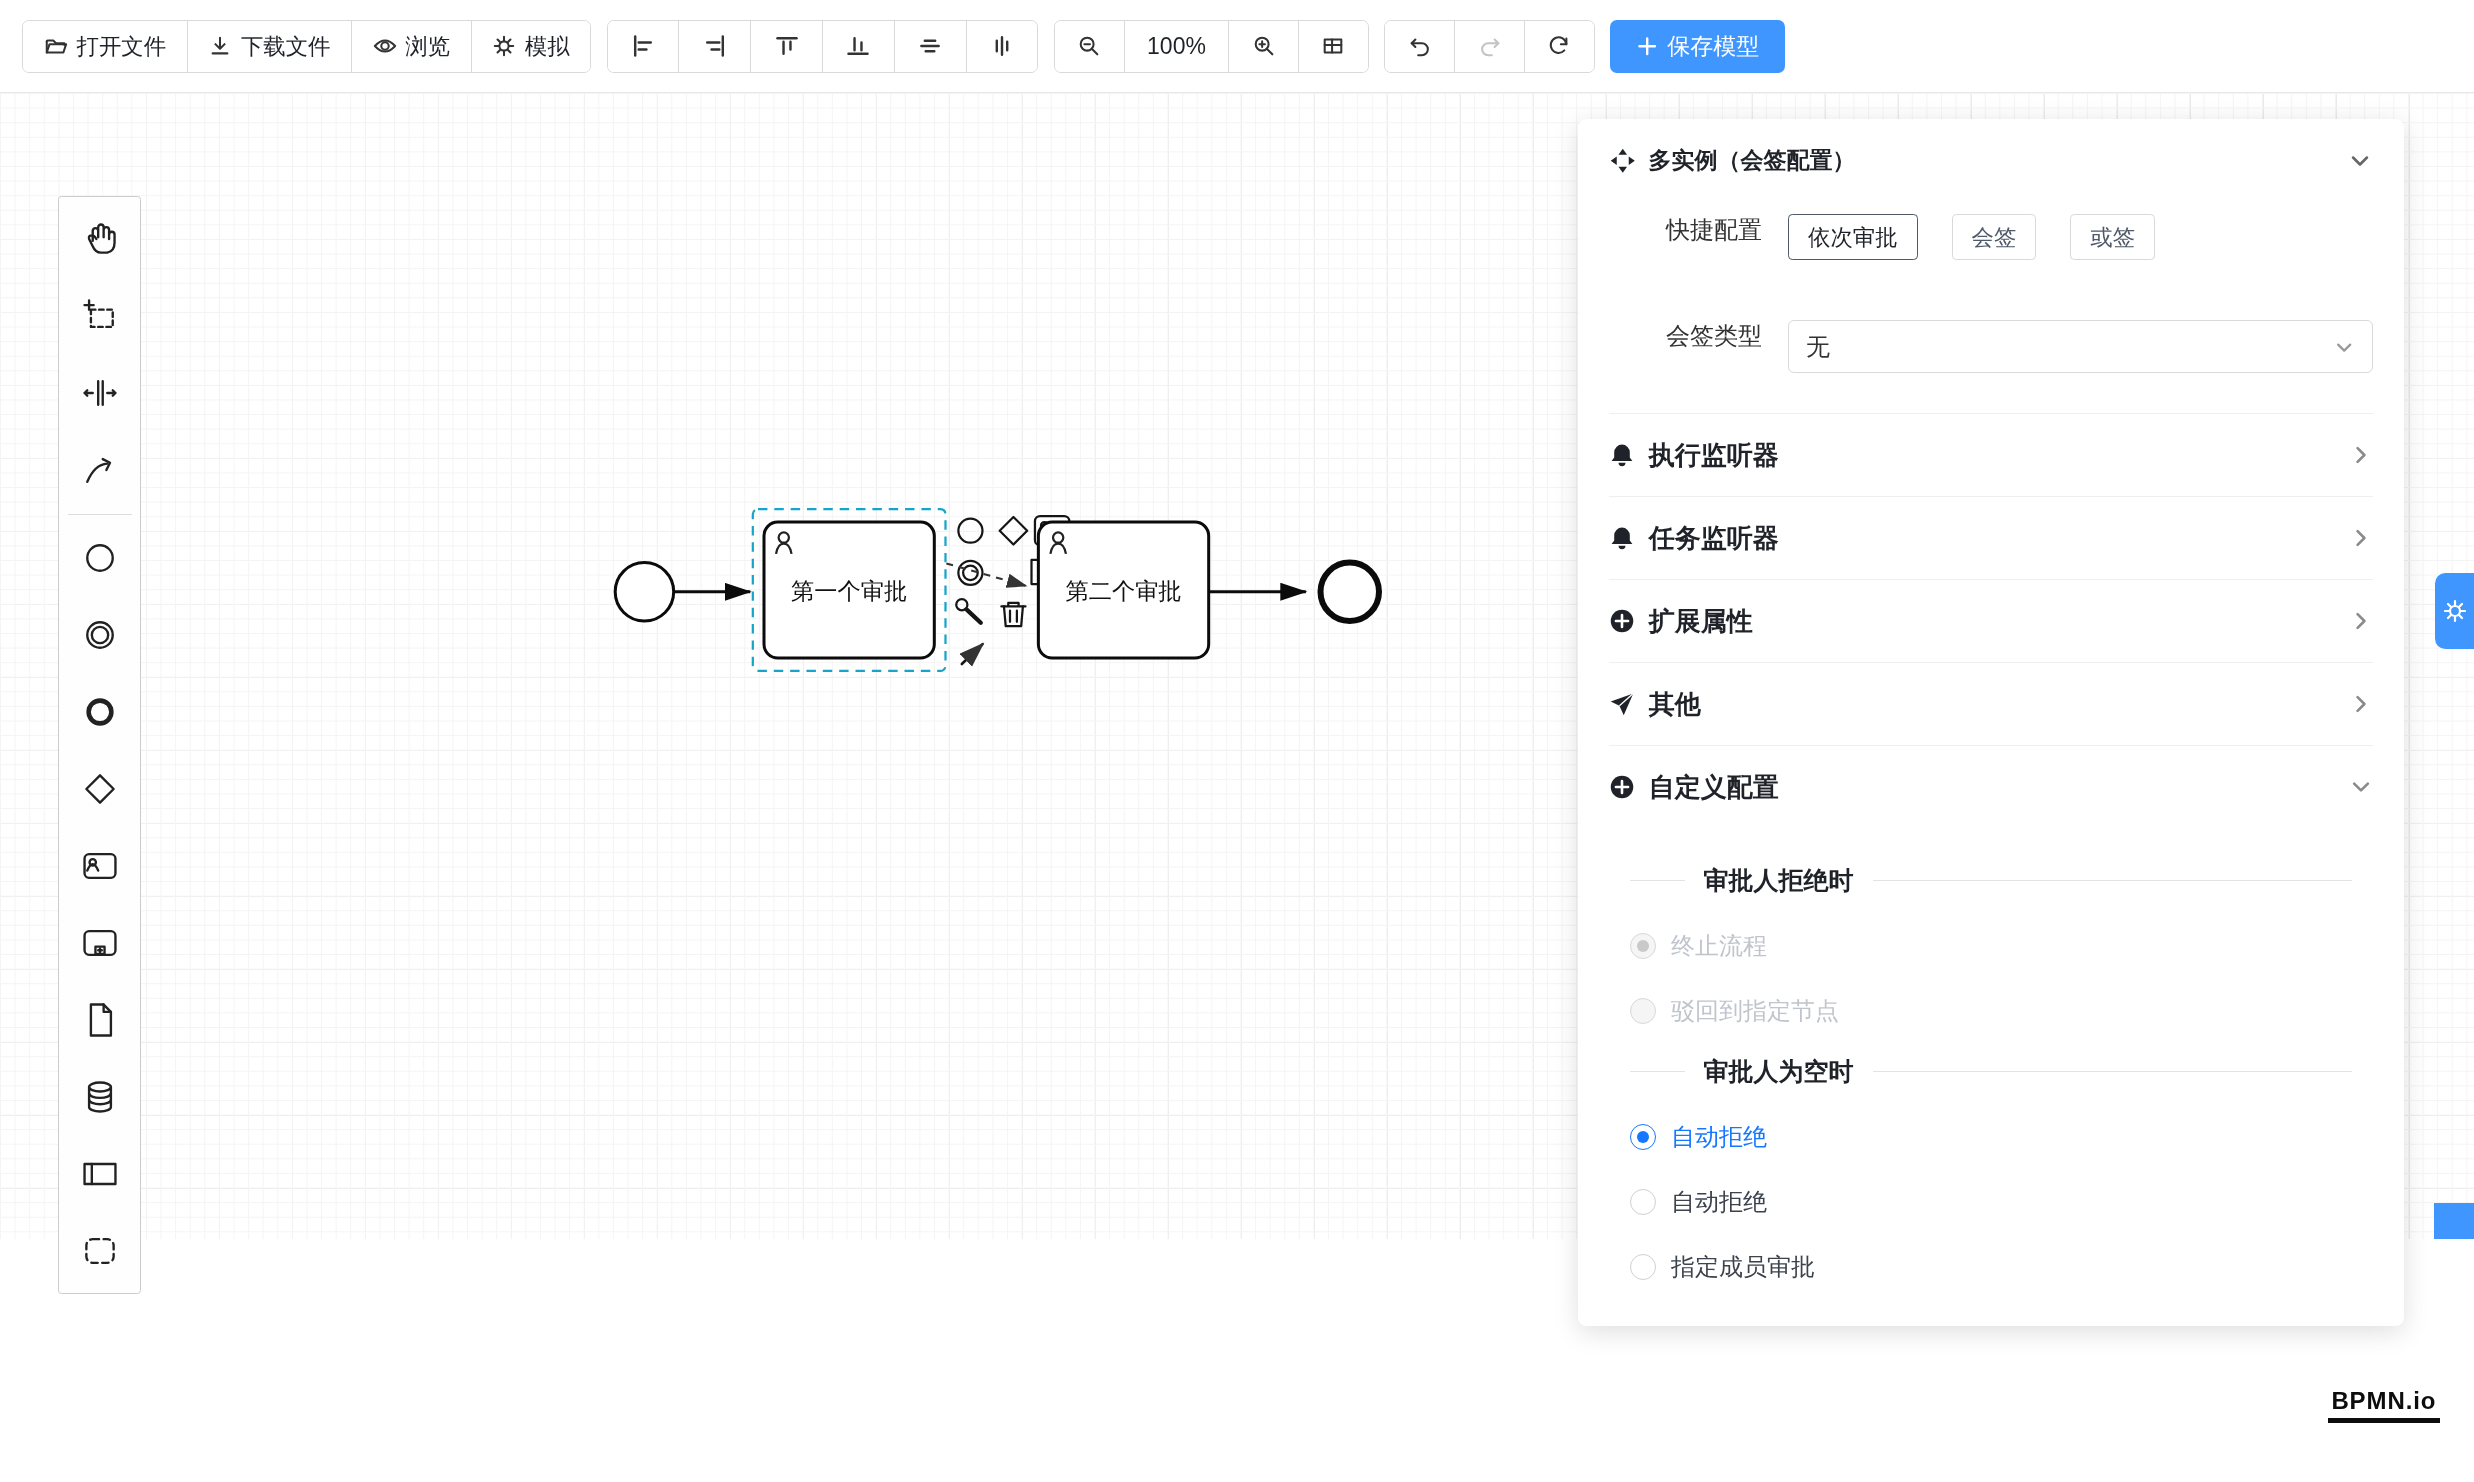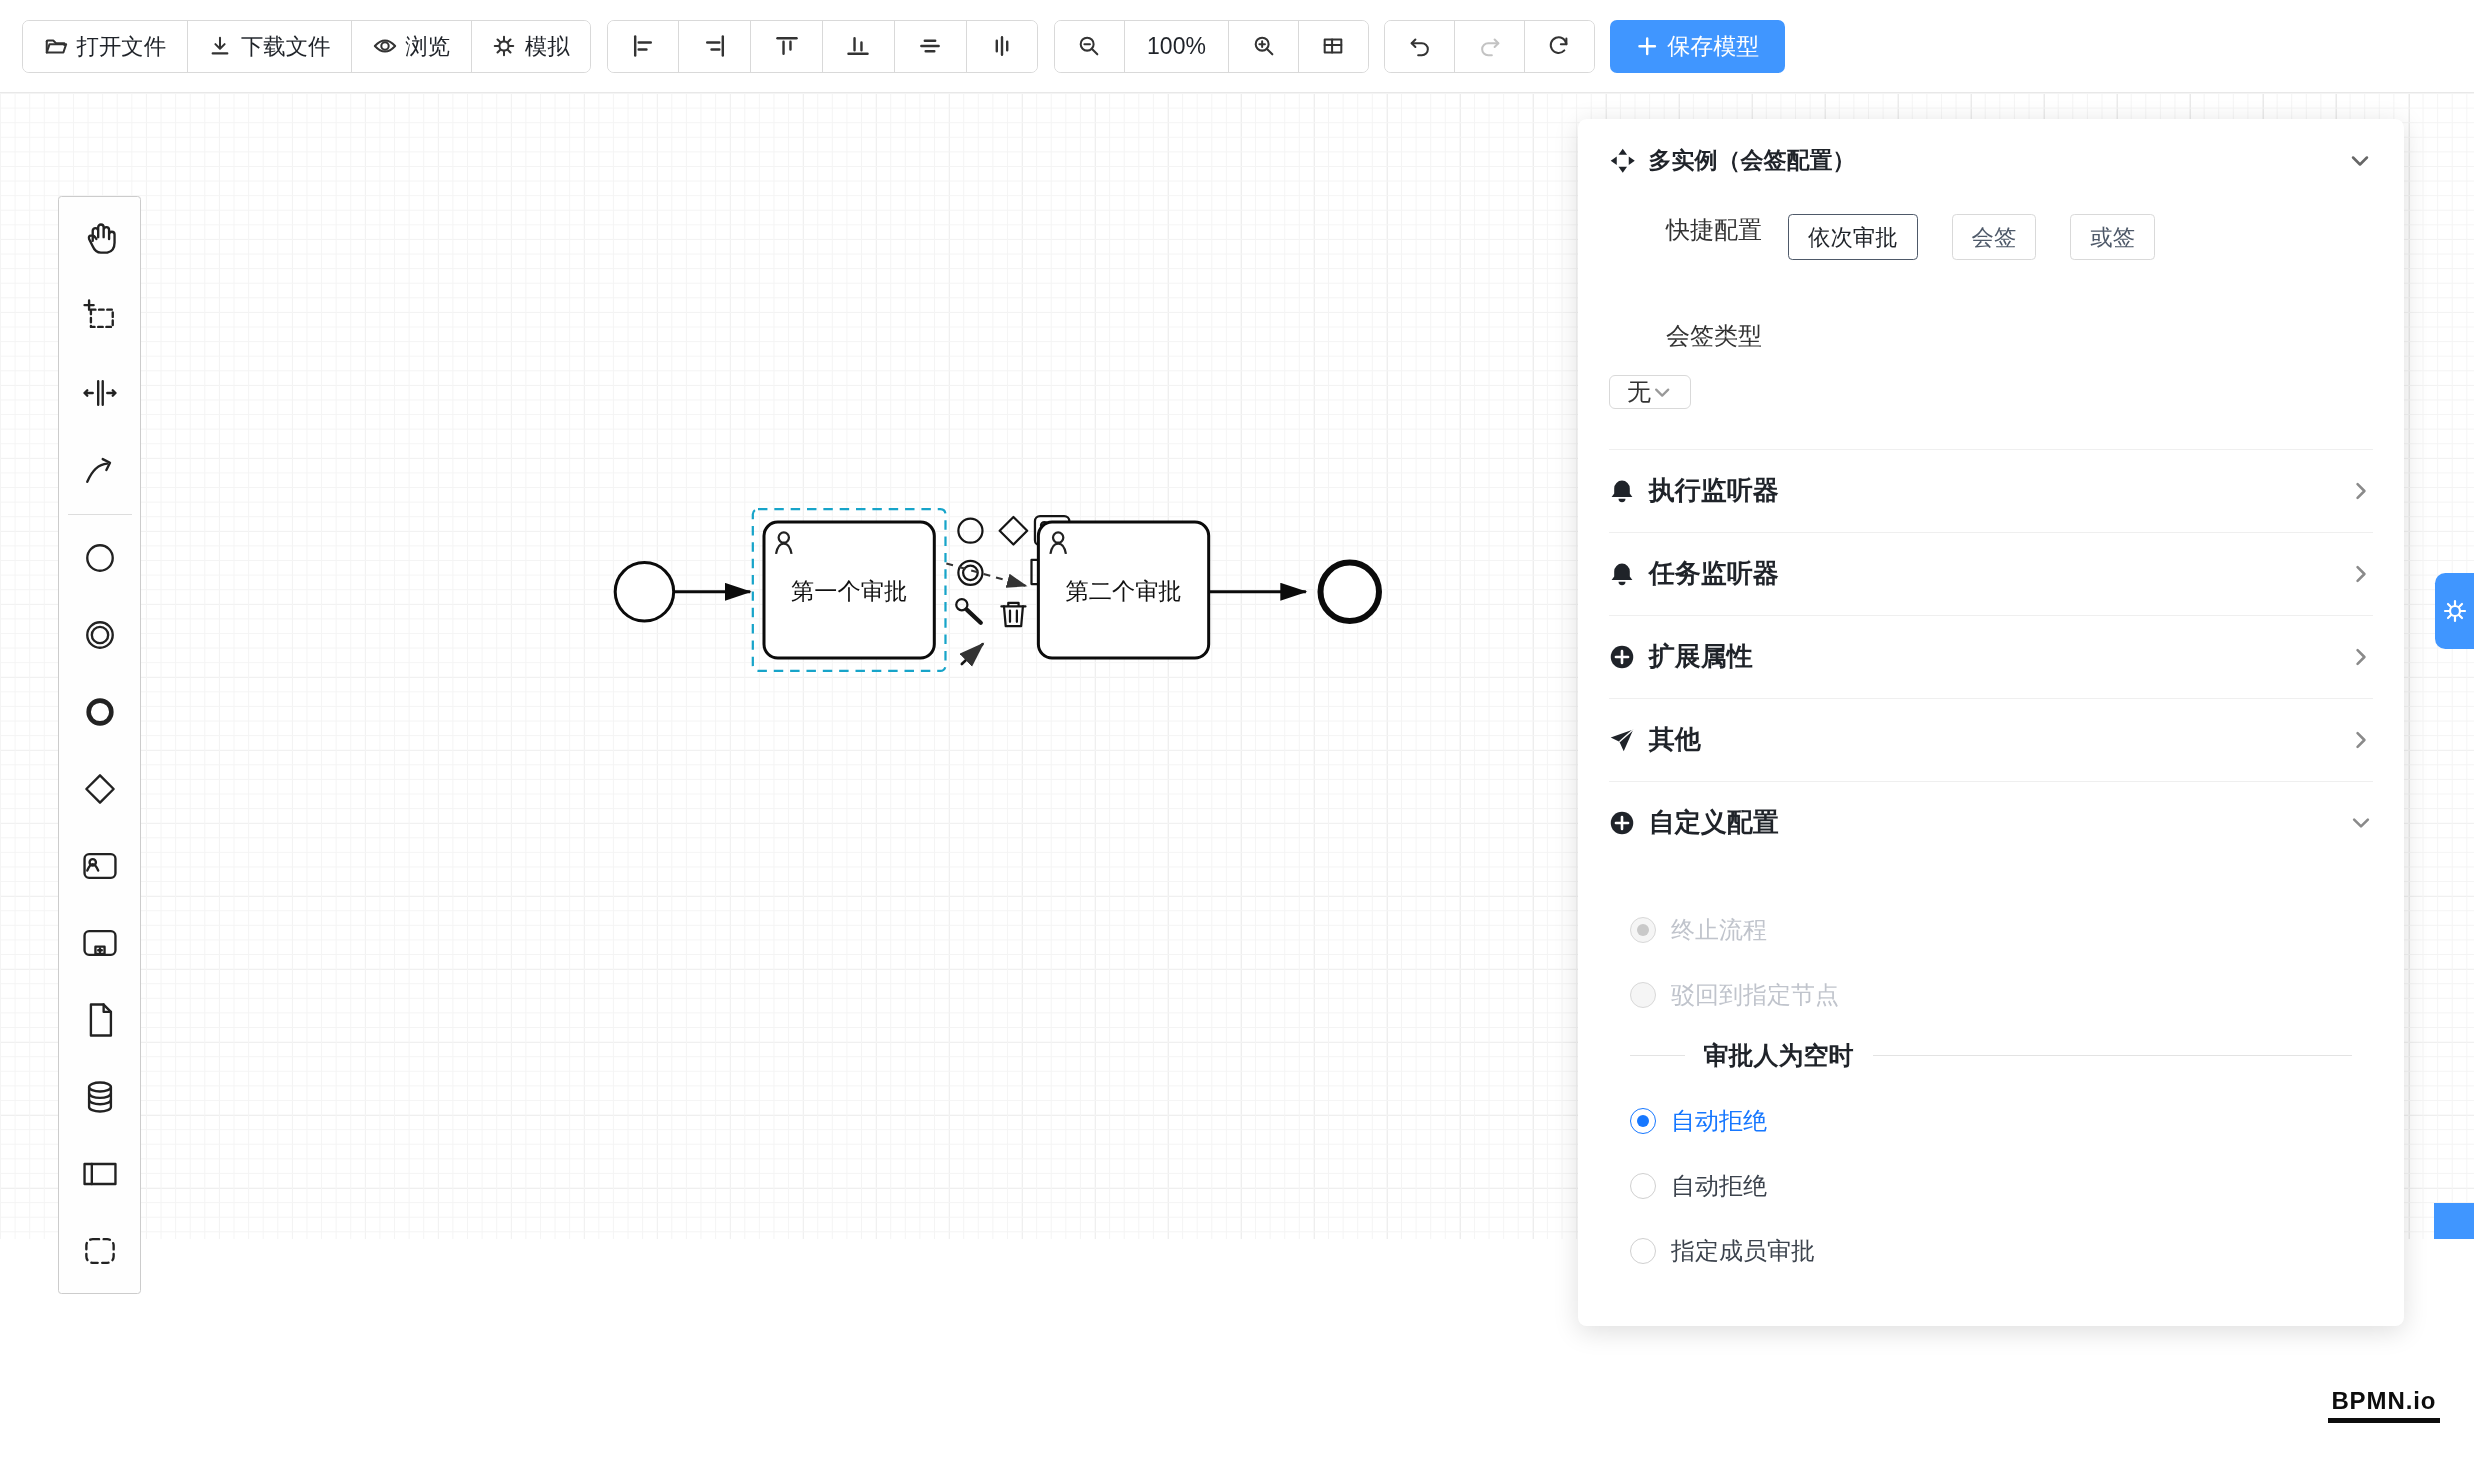--- a/index.html
+++ b/index.html
@@ -57,21 +57,21 @@
   .spacer { flex:1; }
   .chev { flex:0 0 auto; }
 
   .form-row { display:flex; align-items:flex-start; margin-top:12px; }
   .form-label { width:153px; text-align:right; font-size:24px; color:#333; margin-right:26px; flex:0 0 auto; }
   .qbtn { height:46px; padding:0 19px; margin-right:34px; font-size:22.4px; background:#fff;
     border:0.9px solid #d9d9d9; border-radius:4.3px; color:#4e5969; cursor:pointer; }
   .qbtn.selected { border:1.7px solid #4e5969; color:#1f2329; }
   .select-box { flex:1; height:53px; border:0.9px solid #d9d9d9; border-radius:6px; display:flex; align-items:center;
     padding:0 17px; font-size:24px; color:#333; cursor:pointer; margin-top:22.4px; }
-  .row2 { margin-top:38px;flex-direction:column; }
+  .row2 { margin-top:38px; }
 
   .sections { margin-top:40px; }
   .section-row { height:83px; display:flex; align-items:center; gap:13.8px; border-top:0.9px solid #efefef; cursor:pointer; }
   .section-label { font-size:26px; font-weight:700; }
 
   .custom-block { padding:17px 20.6px 0 20.6px; }
   .split { display:flex; align-items:center; margin-top:19px; }
   .split-line-s { width:55px; height:0.9px; background:#e3e3e3; }
   .split-line-l { flex:1; height:0.9px; background:#e3e3e3; }
   .split-title { font-size:25px; font-weight:700; margin:0 19px; }
@@ -465,20 +465,25 @@
         <span class="section-label" data-interactable="false">自定义配置</span>
         <span class="spacer"></span>
         <svg class="chev" data-interactable="false" width="24" height="24" viewBox="0 0 28 28" style="stroke:#8a8a8a;stroke-width:3;fill:none;stroke-linecap:round;stroke-linejoin:round">
             <path d="M6 10 l8 8 8 -8"></path>
           </svg>
       </div>
     </div>
 
     <div class="custom-block" data-interactable="false">
 
+      <div class="split" data-interactable="false">
+        <span class="split-line-s"></span>
+        <span class="split-title" data-interactable="false">审批人拒绝时</span>
+        <span class="split-line-l"></span>
+      </div>
 
       <div class="radio-row disabled" data-interactable="true">
         <span class="radio" data-interactable="false">
             <span class="dot"></span>
           </span>
         <span class="radio-label" data-interactable="false">终止流程</span>
       </div>
       <div class="radio-row disabled" data-interactable="true">
         <span class="radio" data-interactable="false"></span>
         <span class="radio-label" data-interactable="false">驳回到指定节点</span>

